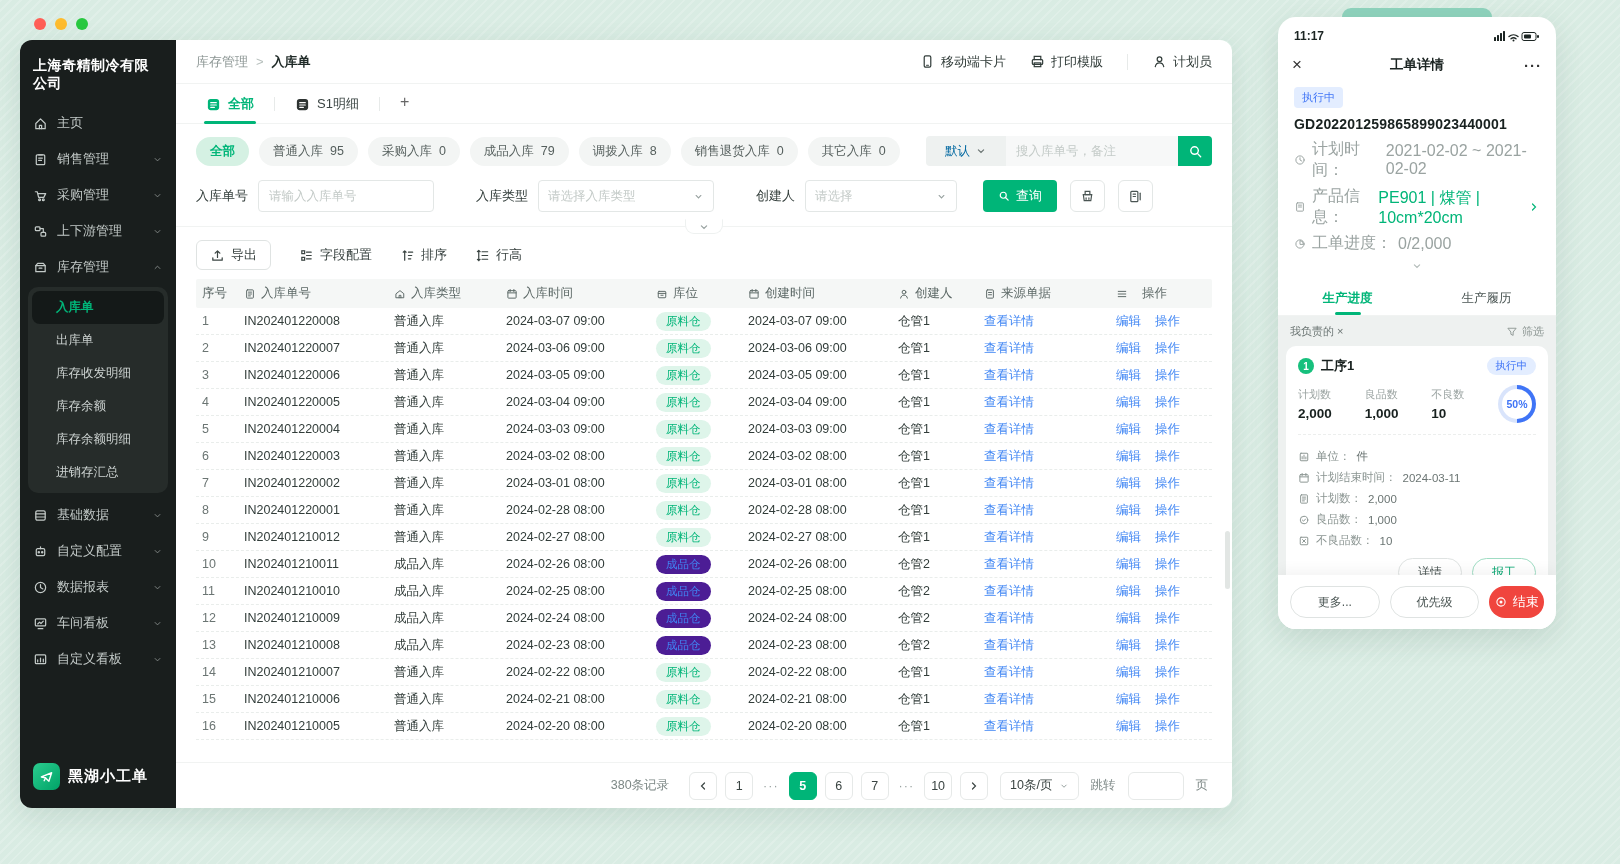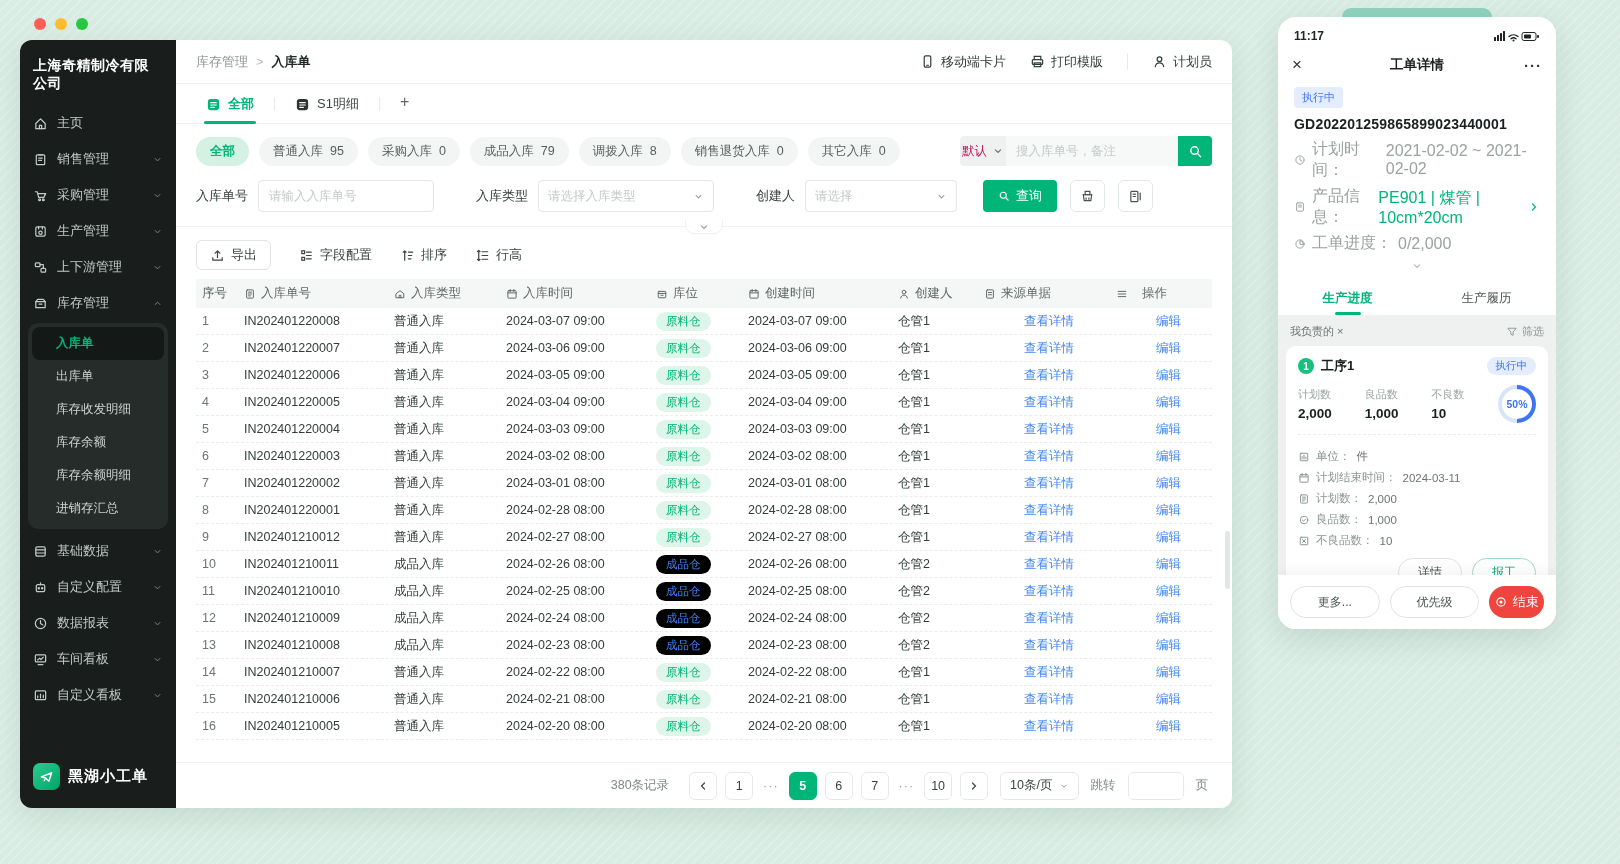--- a/index.html
+++ b/index.html
@@ -52,22 +52,22 @@
   .tab.active { color:#00b578; font-weight:bold; }
   .tab.active::after { content:""; position:absolute; left:8px; right:8px; bottom:-1px; height:3px; background:#00b578; border-radius:2px; }
   .tabsep { width:1px; height:14px; background:#e7eae9; margin:0 6px 12px; }
   .tab-add { padding:0 10px 12px; font-size:16px; color:#666; cursor:pointer; }
 
   .chips-row { display:flex; align-items:center; gap:10px; padding:12px 20px 4px; }
   .chip { height:29px; padding:0 14px; border-radius:15px; background:#f3f5f4; color:#555f5d; font-size:12.5px;
     display:flex; align-items:center; gap:7px; cursor:pointer; white-space:nowrap; }
   .chip.active { background:#d5f1e3; color:#00b578; font-weight:bold; }
   .quick { margin-left:auto; display:flex; align-items:center; }
-  .mode { height:30px; background:#eef1f0; border-radius:4px 0 0 4px; padding:0 2px; display:flex; align-items:center; gap:5px;
-    font-size:12.5px; color:#be185d; cursor:pointer; }
+  .mode { height:30px; background:#eef1f0; border-radius:4px 0 0 4px; padding:0 19px; display:flex; align-items:center; gap:5px;
+    font-size:12.5px; color:#0369a1; cursor:pointer; }
   .qinput { height:30px; width:172px; background:#f7f8f8; border:none; outline:none; padding:0 10px; font-size:12.5px; color:#333;
     font-family:inherit; }
   .qinput::placeholder { color:#c3cac7; }
   .qbtn { height:30px; width:34px; background:#00b578; border-radius:0 4px 4px 0; display:flex; align-items:center; justify-content:center;
     color:#fff; cursor:pointer; }
 
   .filter-row { display:flex; align-items:center; padding:10px 20px 14px; border-bottom:1px solid #f1f3f2; position:relative; font-size:13px; }
   .fgroup { display:flex; align-items:center; gap:10px; margin-right:42px; }
   .flabel { color:#323d3a; white-space:nowrap; }
   .finput { height:32px; width:176px; border:1px solid #e3e7e6; border-radius:4px; padding:0 10px; font-size:12.5px; color:#333;
@@ -92,22 +92,22 @@
   .table { padding:0 20px; flex:1; position:relative; overflow:hidden; }
   .thead { display:flex; align-items:center; height:29px; background:#f5f7f6; border-radius:2px; font-size:12.5px; color:#5c6866; }
   .th { display:flex; align-items:center; gap:5px; padding:0 6px; }
   .trow { display:flex; align-items:center; height:27px; border-bottom:1px dashed #e9edeb; font-size:12.5px; color:#323d3a; }
   .td { padding:0 6px; display:flex; align-items:center; white-space:nowrap; overflow:hidden; }
   .w0{width:42px}.w1{width:150px}.w2{width:112px}.w3{width:150px}.w4{width:92px}.w5{width:150px}.w6{width:86px}.w7{width:132px}
   .w8{flex:1; display:flex; gap:14px;}
   .rowno { color:#6b7573; }
   .lbadge { padding:2px 10px; border-radius:10px; font-size:11.5px; }
   .lbadge.green { background:#def5ea; color:#00b578; }
-  .lbadge.blue { background:#000000; color:#4086f4;text-align:center; }
-  .blink { color:#4086f4; cursor:pointer;margin-left:40px; }
+  .lbadge.blue { background:#4c1d95; color:#4086f4;text-align:center; }
+  .blink { color:#4086f4; cursor:pointer; }
   .vthumb { position:absolute; right:2px; top:252px; width:5px; height:58px; background:#e2e6e4; border-radius:3px; }
 
   .pagination { height:46px; display:flex; align-items:center; justify-content:flex-end; gap:12px; padding:0 24px;
     border-top:1px solid #f1f3f2; font-size:12.5px; color:#7d8886; }
   .ptotal { margin-right:8px; }
   .pbtn { min-width:28px; height:28px; border:1px solid #e6e9e8; border-radius:6px; background:#fff; display:flex; align-items:center;
     justify-content:center; color:#3a4442; padding:0 5px; cursor:pointer; }
   .pbtn.active { background:#00b578; border-color:#00b578; color:#fff; font-weight:bold; }
   .pell { color:#98a2a0; letter-spacing:1px; padding:0 2px; }
   .psize { height:28px; border:1px solid #e6e9e8; border-radius:6px; display:flex; align-items:center; gap:6px; padding:0 9px;
@@ -206,31 +206,20 @@
                 <circle cx="7" cy="12.5" r="1"></circle>
                 <circle cx="11" cy="12.5" r="1"></circle>
               </svg>
               <span>采购管理</span>
               <svg class="chev ic12" viewBox="0 0 16 16" fill="none" stroke="currentColor" stroke-width="1.3" stroke-linecap="round" stroke-linejoin="round">
                 <path d="M4.5 6.5L8 10l3.5-3.5"></path>
               </svg>
             </div>
             <div class="mi">
               <svg class="ic" viewBox="0 0 16 16" fill="none" stroke="currentColor" stroke-width="1.3" stroke-linecap="round" stroke-linejoin="round">
-                <rect x="3" y="3" width="10" height="10" rx="1.5"></rect>
-                <circle cx="8" cy="9.3" r="1.8"></circle>
-                <path d="M6 3v2.3M10 3v2.3"></path>
-              </svg>
-              <span>生产管理</span>
-              <svg class="chev ic12" viewBox="0 0 16 16" fill="none" stroke="currentColor" stroke-width="1.3" stroke-linecap="round" stroke-linejoin="round">
-                <path d="M4.5 6.5L8 10l3.5-3.5"></path>
-              </svg>
-            </div>
-            <div class="mi">
-              <svg class="ic" viewBox="0 0 16 16" fill="none" stroke="currentColor" stroke-width="1.3" stroke-linecap="round" stroke-linejoin="round">
                 <rect x="2.5" y="3" width="5" height="4" rx="1"></rect>
                 <rect x="8.5" y="9" width="5" height="4" rx="1"></rect>
                 <path d="M7.5 5h3.5v4"></path>
               </svg>
               <span>上下游管理</span>
               <svg class="chev ic12" viewBox="0 0 16 16" fill="none" stroke="currentColor" stroke-width="1.3" stroke-linecap="round" stroke-linejoin="round">
                 <path d="M4.5 6.5L8 10l3.5-3.5"></path>
               </svg>
             </div>
             <div class="mi">

